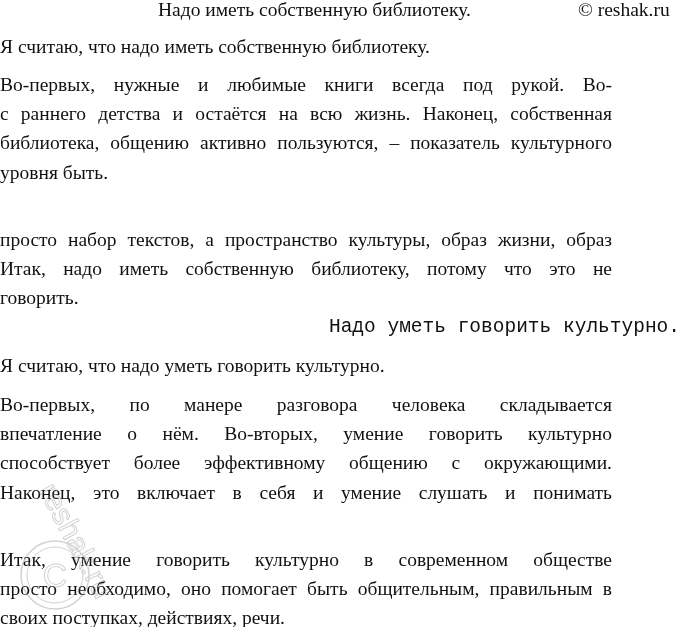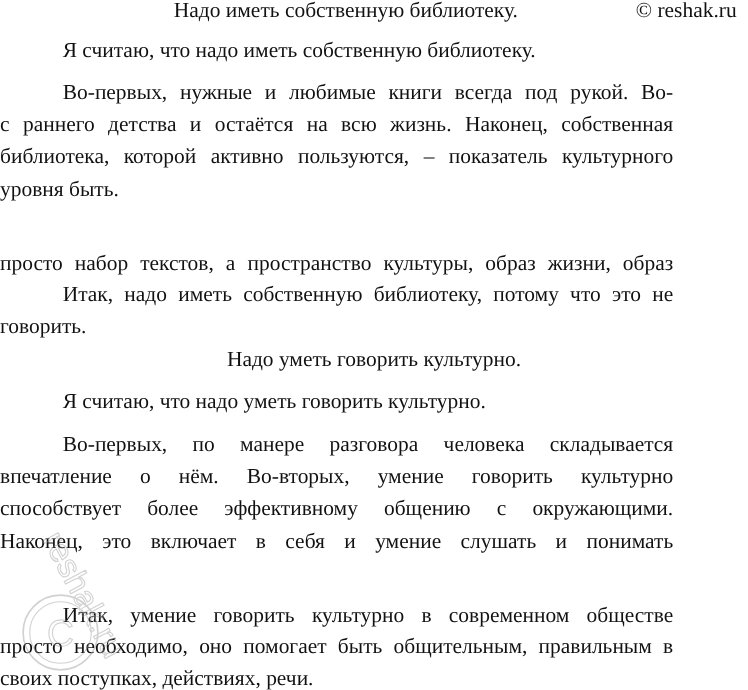--- a/index.html
+++ b/index.html
@@ -4,46 +4,46 @@
   <style>
     html, body { margin: 0; padding: 0; background: #ffffff; }
     body {
       width: 680px; height: 627px; overflow: hidden; position: relative;
       font-family: "Liberation Serif", "DejaVu Serif", serif;
       color: #111111;
       font-size: 19.5px;
     }
     .page { position: absolute; left: 0; top: 0; width: 680px; }
     .line { position: absolute; left: 0; width: 680px; height: 29px; line-height: 29px; white-space: nowrap; }
-    .center { text-align: center; }
+    .center { text-align: right; font-family: Liberation Mono, monospace; }
     .title1 { position: absolute; top: -5px; left: 158px; line-height: 29px; white-space: nowrap; }
     .copyright { position: absolute; top: -5px; left: 578px; line-height: 29px; white-space: nowrap; }
     .para { position: absolute; left: 0; width: 680px; text-align: justify; text-align-last: left; line-height: 29.2px; }
     .just { text-align: justify; text-align-last: justify; display: block; width: 612px; height: 29.2px; overflow: hidden; }
     .last { text-align: left; display: block; width: 680px; height: 29.2px; }
-    .ind { padding-left: 57px; box-sizing: border-box; }
+    .ind { box-sizing: border-box; }
     .watermark {
       position: absolute; left: 10px; top: 470px; width: 130px; height: 150px;
       pointer-events: none; opacity: 0.45;
     }
   </style>
 </head>
 <body>
 
 <div class="page">
 
   <div class="title1">Надо иметь собственную библиотеку.</div>
   <div class="copyright">© reshak.ru</div>
 
   <div class="line ind" style="top:32px;">Я считаю, что надо иметь собственную библиотеку.</div>
 
   <div class="para" style="top:70px;">
     <span class="just ind">Во-первых, нужные и любимые книги всегда под рукой. Во-</span>
     <span class="just">с раннего детства и остаётся на всю жизнь. Наконец, собственная</span>
-    <span class="just">библиотека, которой активно пользуются, – показатель культурного</span>
+    <span class="just">библиотека, общению активно пользуются, – показатель культурного</span>
     <span class="last">уровня быть.</span>
   </div>
 
   <div class="para" style="top:225px;">
     <span class="just">просто набор текстов, а пространство культуры, образ жизни, образ</span>
     <span class="just ind">Итак, надо иметь собственную библиотеку, потому что это не</span>
     <span class="last">говорить.</span>
   </div>
 
   <div class="line center" style="top:313px;">Надо уметь говорить культурно.</div>

